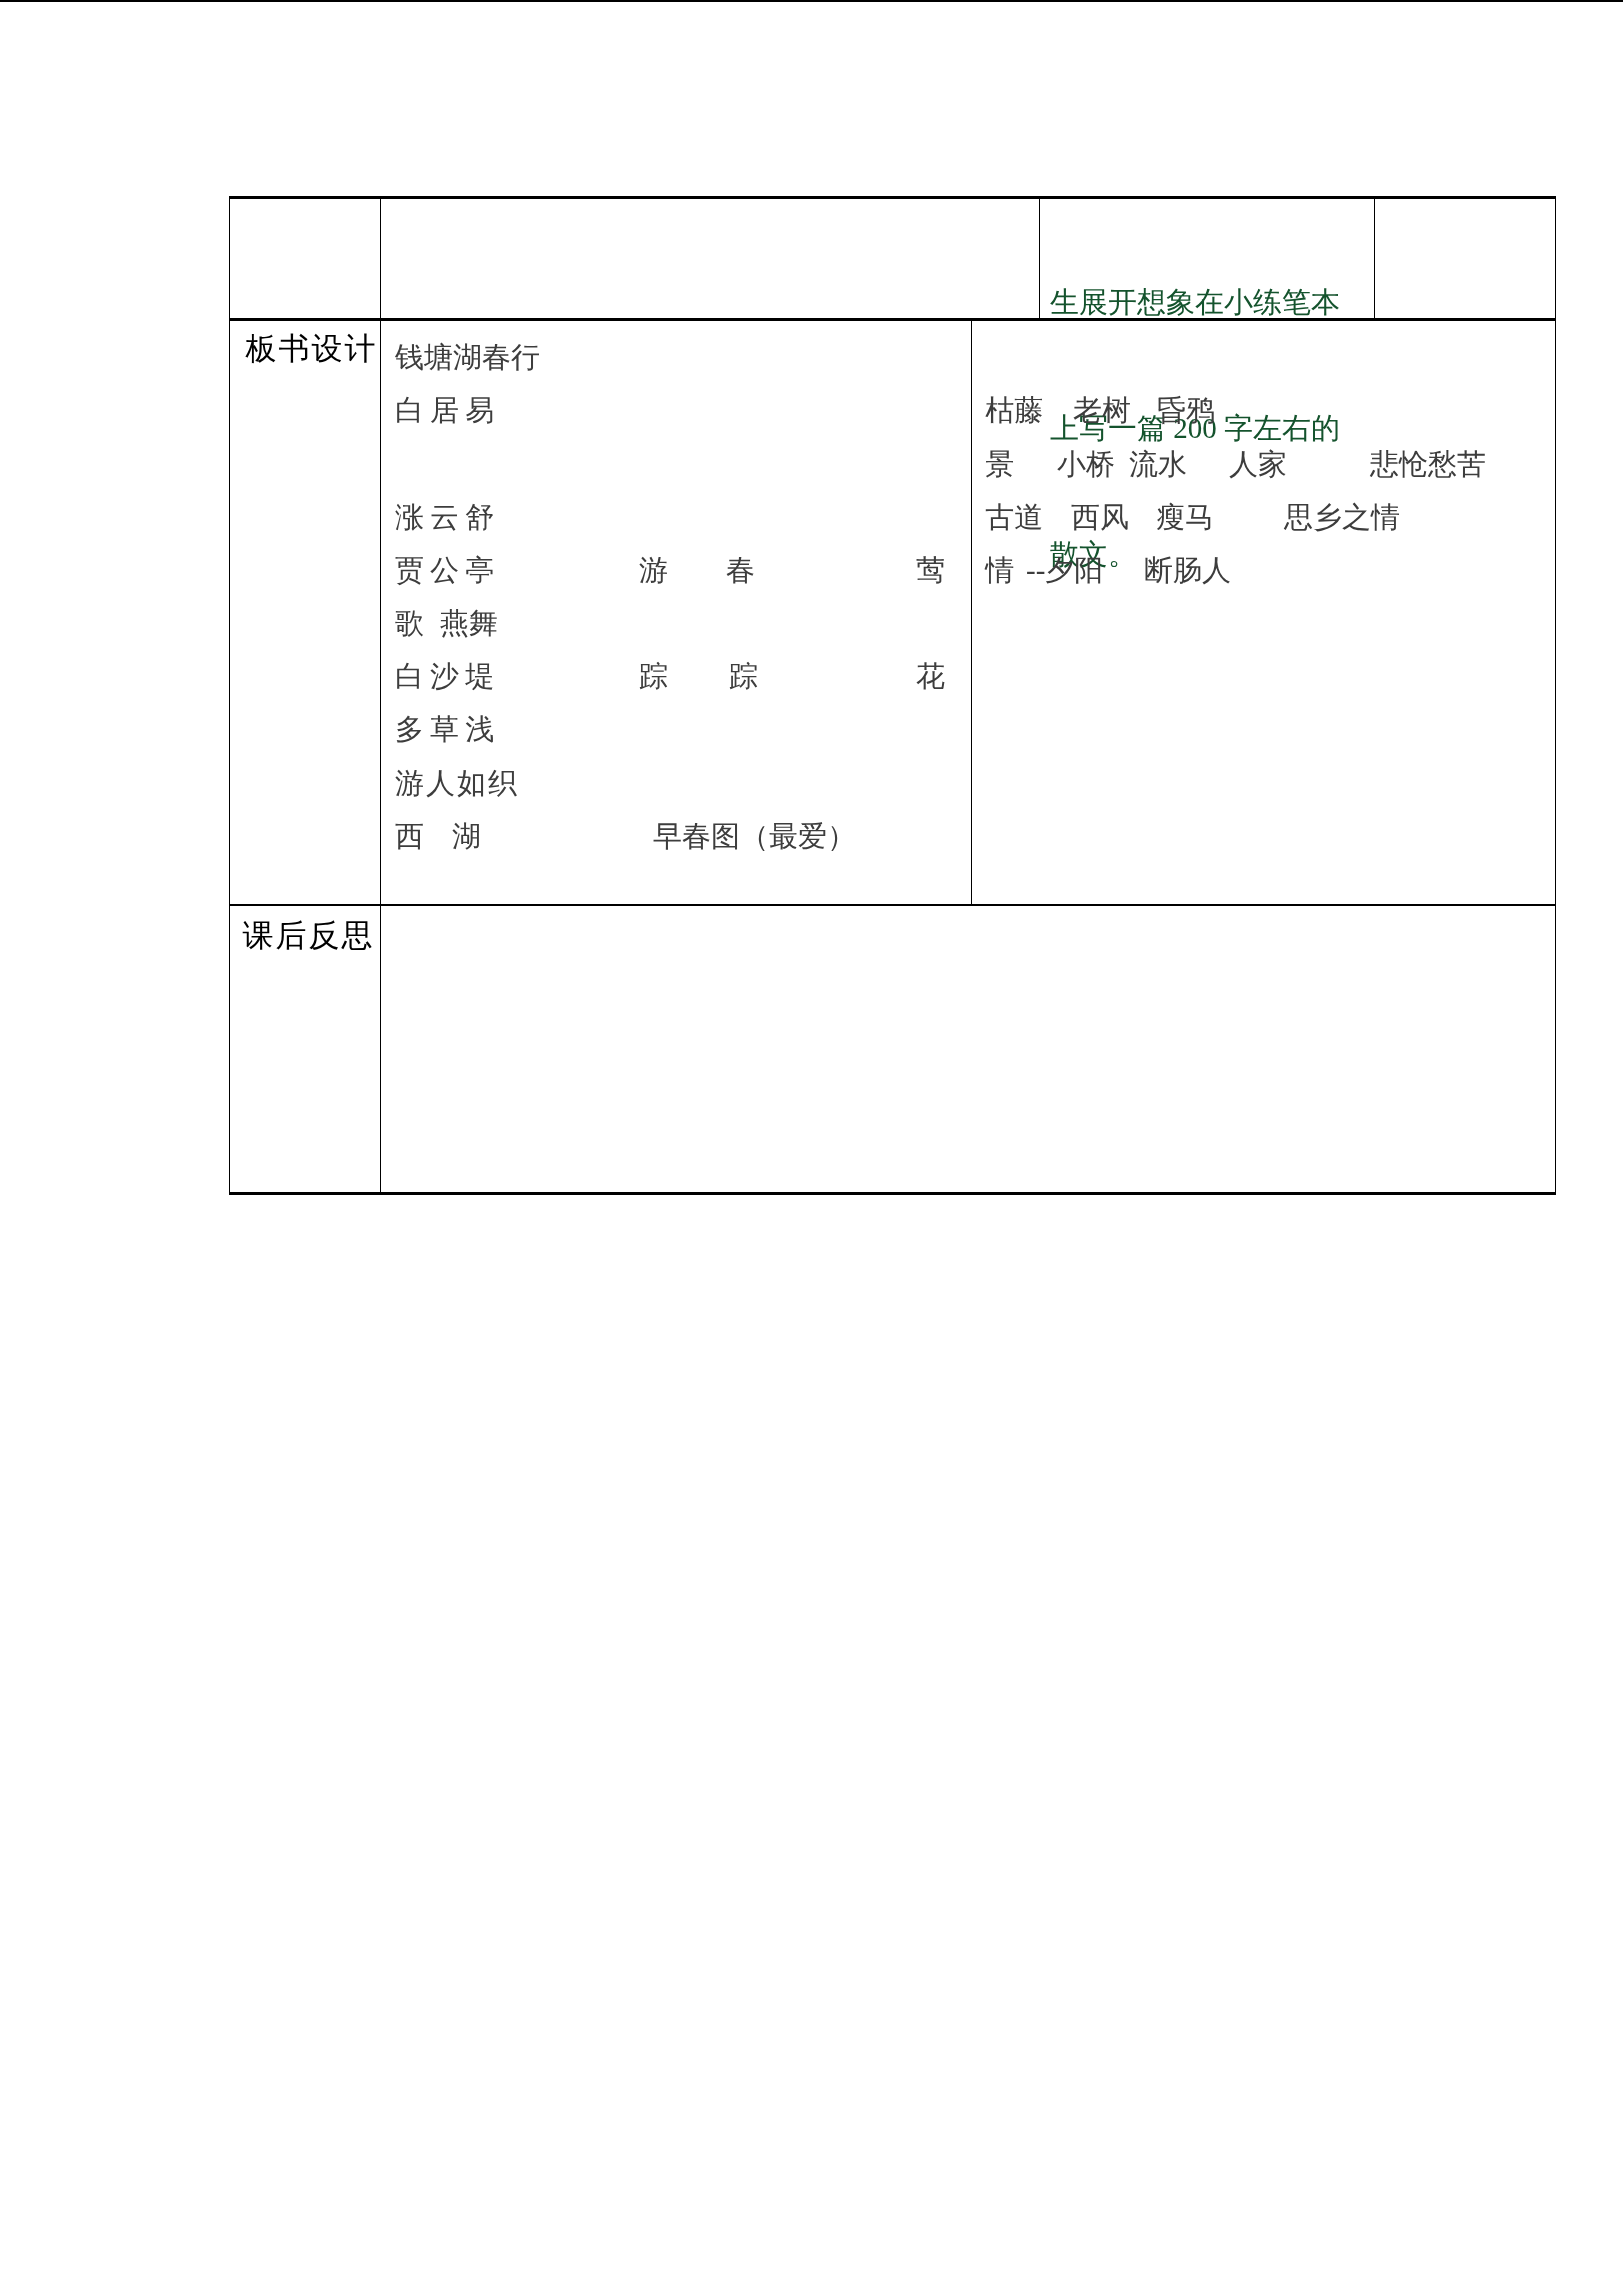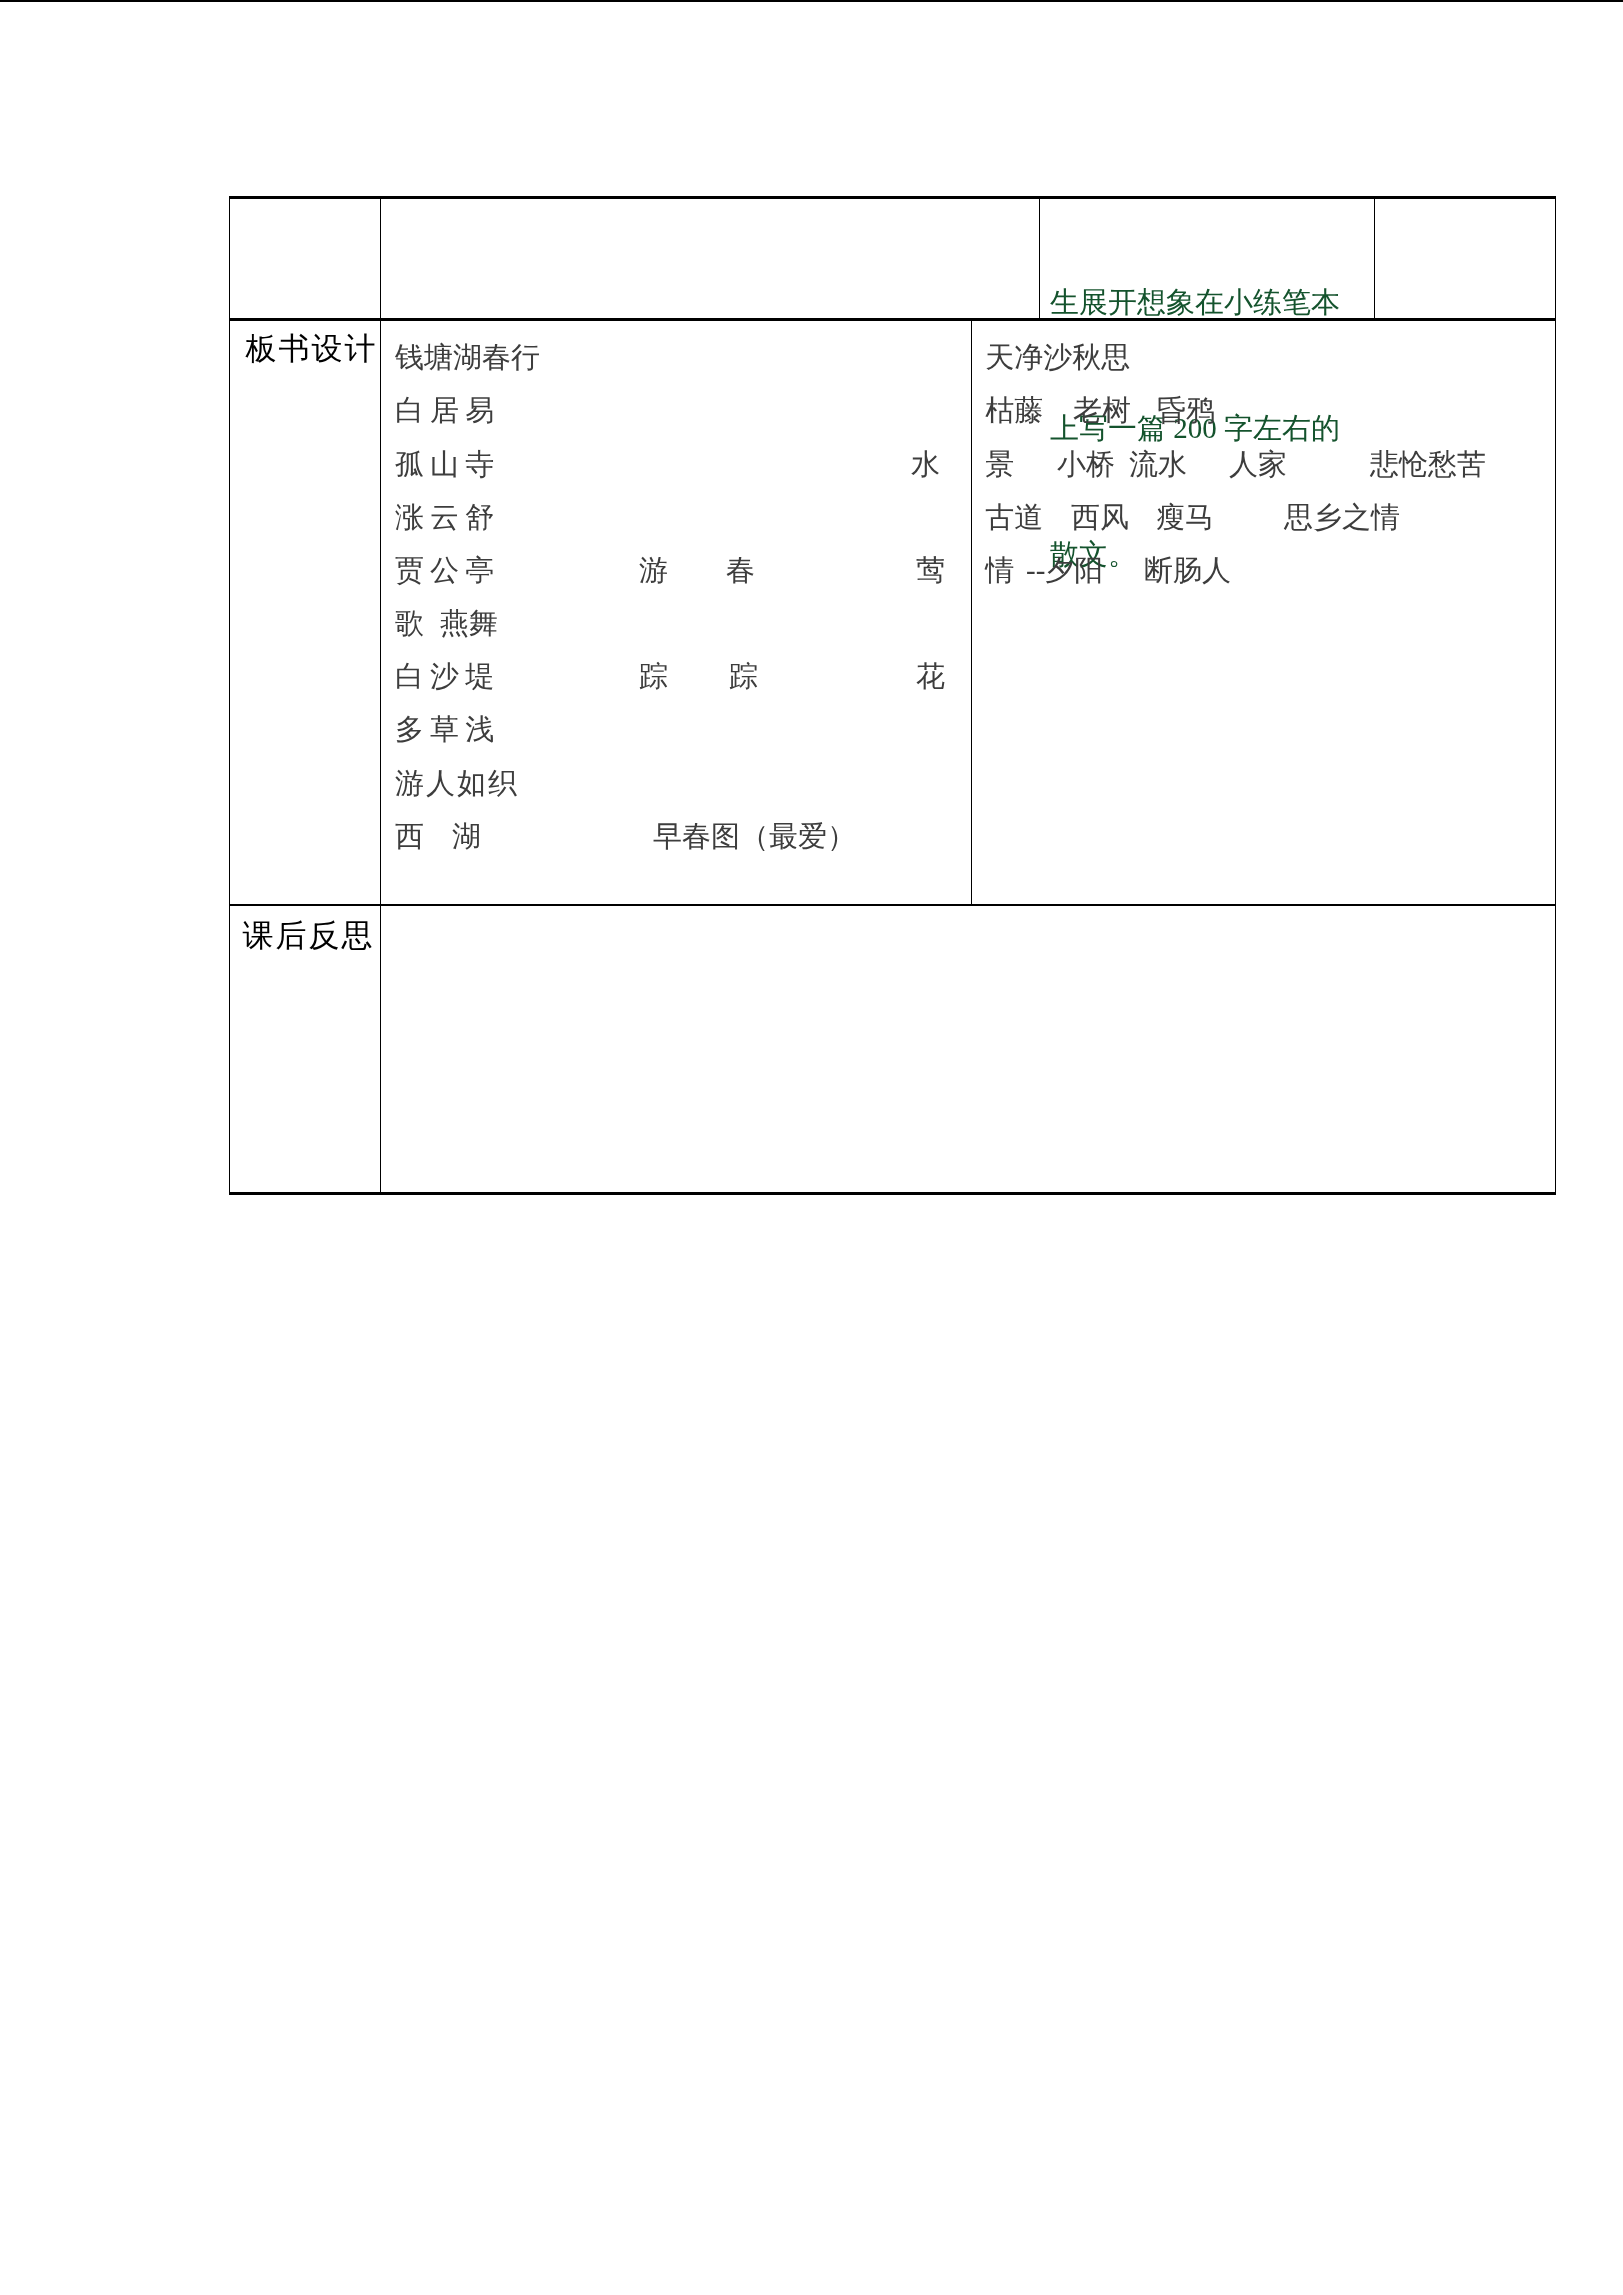--- a/index.html
+++ b/index.html
@@ -82,24 +82,20 @@
 
     <div class="row-label lbl-board">板书设计</div>
 
     <div class="panel panel-left">
       <div class="bl" style="top:23px">
         <span class="seg" style="left:15px">钱塘湖春行</span>
       </div>
       <div class="bl" style="top:76px">
         <span class="seg ls" style="left:15px">白居易</span>
       </div>
-      <div class="bl" style="top:130px">
-        <span class="seg ls" style="left:15px">孤山寺</span>
-        <span class="seg" style="left:531px">水</span>
-      </div>
       <div class="bl" style="top:183px">
         <span class="seg ls" style="left:15px">涨云舒</span>
       </div>
       <div class="bl" style="top:236px">
         <span class="seg ls" style="left:15px">贾公亭</span>
         <span class="seg" style="left:259px">游</span>
         <span class="seg" style="left:346px">春</span>
         <span class="seg" style="left:536px">莺</span>
       </div>
       <div class="bl" style="top:289px">
@@ -119,23 +115,20 @@
         <span class="seg ls2" style="left:15px">游人如织</span>
       </div>
       <div class="bl" style="top:502px">
         <span class="seg" style="left:15px">西</span>
         <span class="seg" style="left:72px">湖</span>
         <span class="seg" style="left:273px">早春图（最爱）</span>
       </div>
     </div>
 
     <div class="panel panel-right">
-      <div class="bl" style="top:23px">
-        <span class="seg" style="left:14.3px">天净沙秋思</span>
-      </div>
       <div class="bl" style="top:76px">
         <span class="seg" style="left:14.3px">枯藤</span>
         <span class="seg" style="left:102px">老树</span>
         <span class="seg" style="left:186px">昏鸦</span>
       </div>
       <div class="bl" style="top:130px">
         <span class="seg" style="left:14.3px">景</span>
         <span class="seg" style="left:86px">小桥</span>
         <span class="seg" style="left:158px">流水</span>
         <span class="seg" style="left:258px">人家</span>

